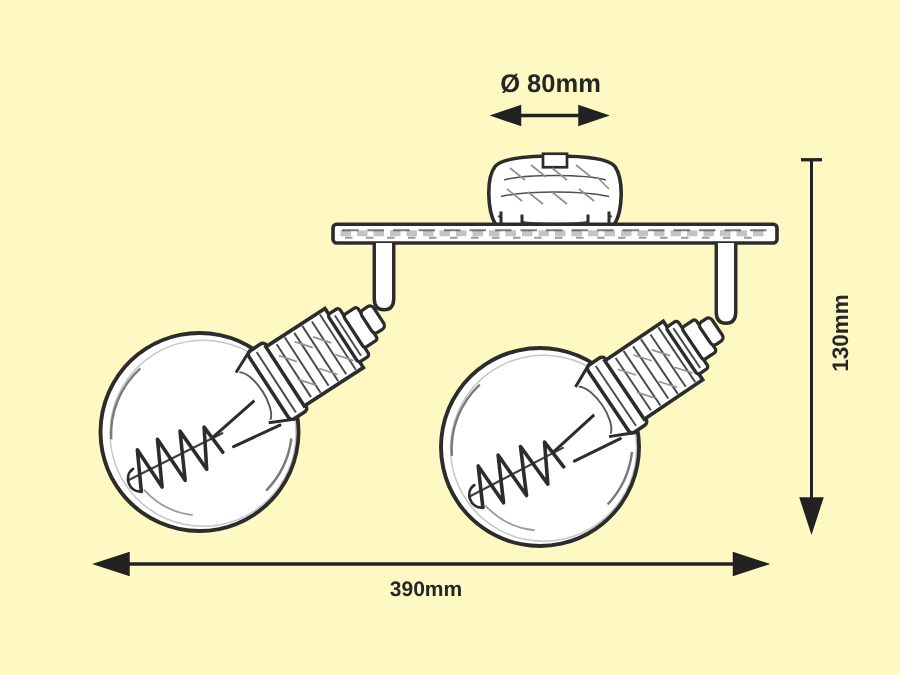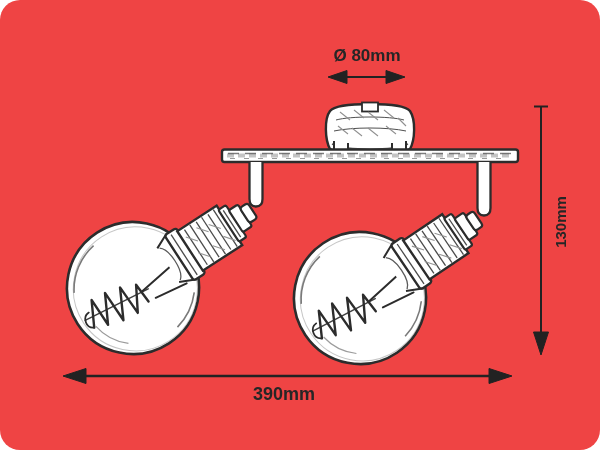--- a/index.html
+++ b/index.html
@@ -1,34 +1,33 @@
 <!DOCTYPE html>
 <html><head>
 <meta charset="utf-8">
 <style>
   html, body { margin: 0; padding: 0; background: #ffffff; }
   #canvas {
     position: relative;
     width: 600px;
     height: 450px;
-    background: #ef4444;
+    background: #fef9c3;
     overflow: hidden;
     font-family: "Liberation Sans", sans-serif;
-    border-radius: 20px;
   }
   #drawing-svg { position: absolute; left: 0; top: 0; }
   .dim-label {
     position: absolute;
     color: #262626;
     font-weight: 700;
     white-space: nowrap;
     user-select: none;
   }
   #label-diameter { left: 312px; top: 46px; width: 110px; text-align: center; font-size: 17px; }
-  #label-length   { left: 214px; top: 384px; width: 140px; text-align: center; font-size: 18px; }
+  #label-length   { left: 214px; top: 384px; width: 140px; text-align: center; font-size: 14px; }
   #label-height   {
     left: 526px; top: 212px; width: 70px; height: 20px;
     line-height: 20px; text-align: center; font-size: 15px;
     transform: rotate(-90deg);
   }
 </style>
 </head>
 <body>
 
 <div id="canvas">

